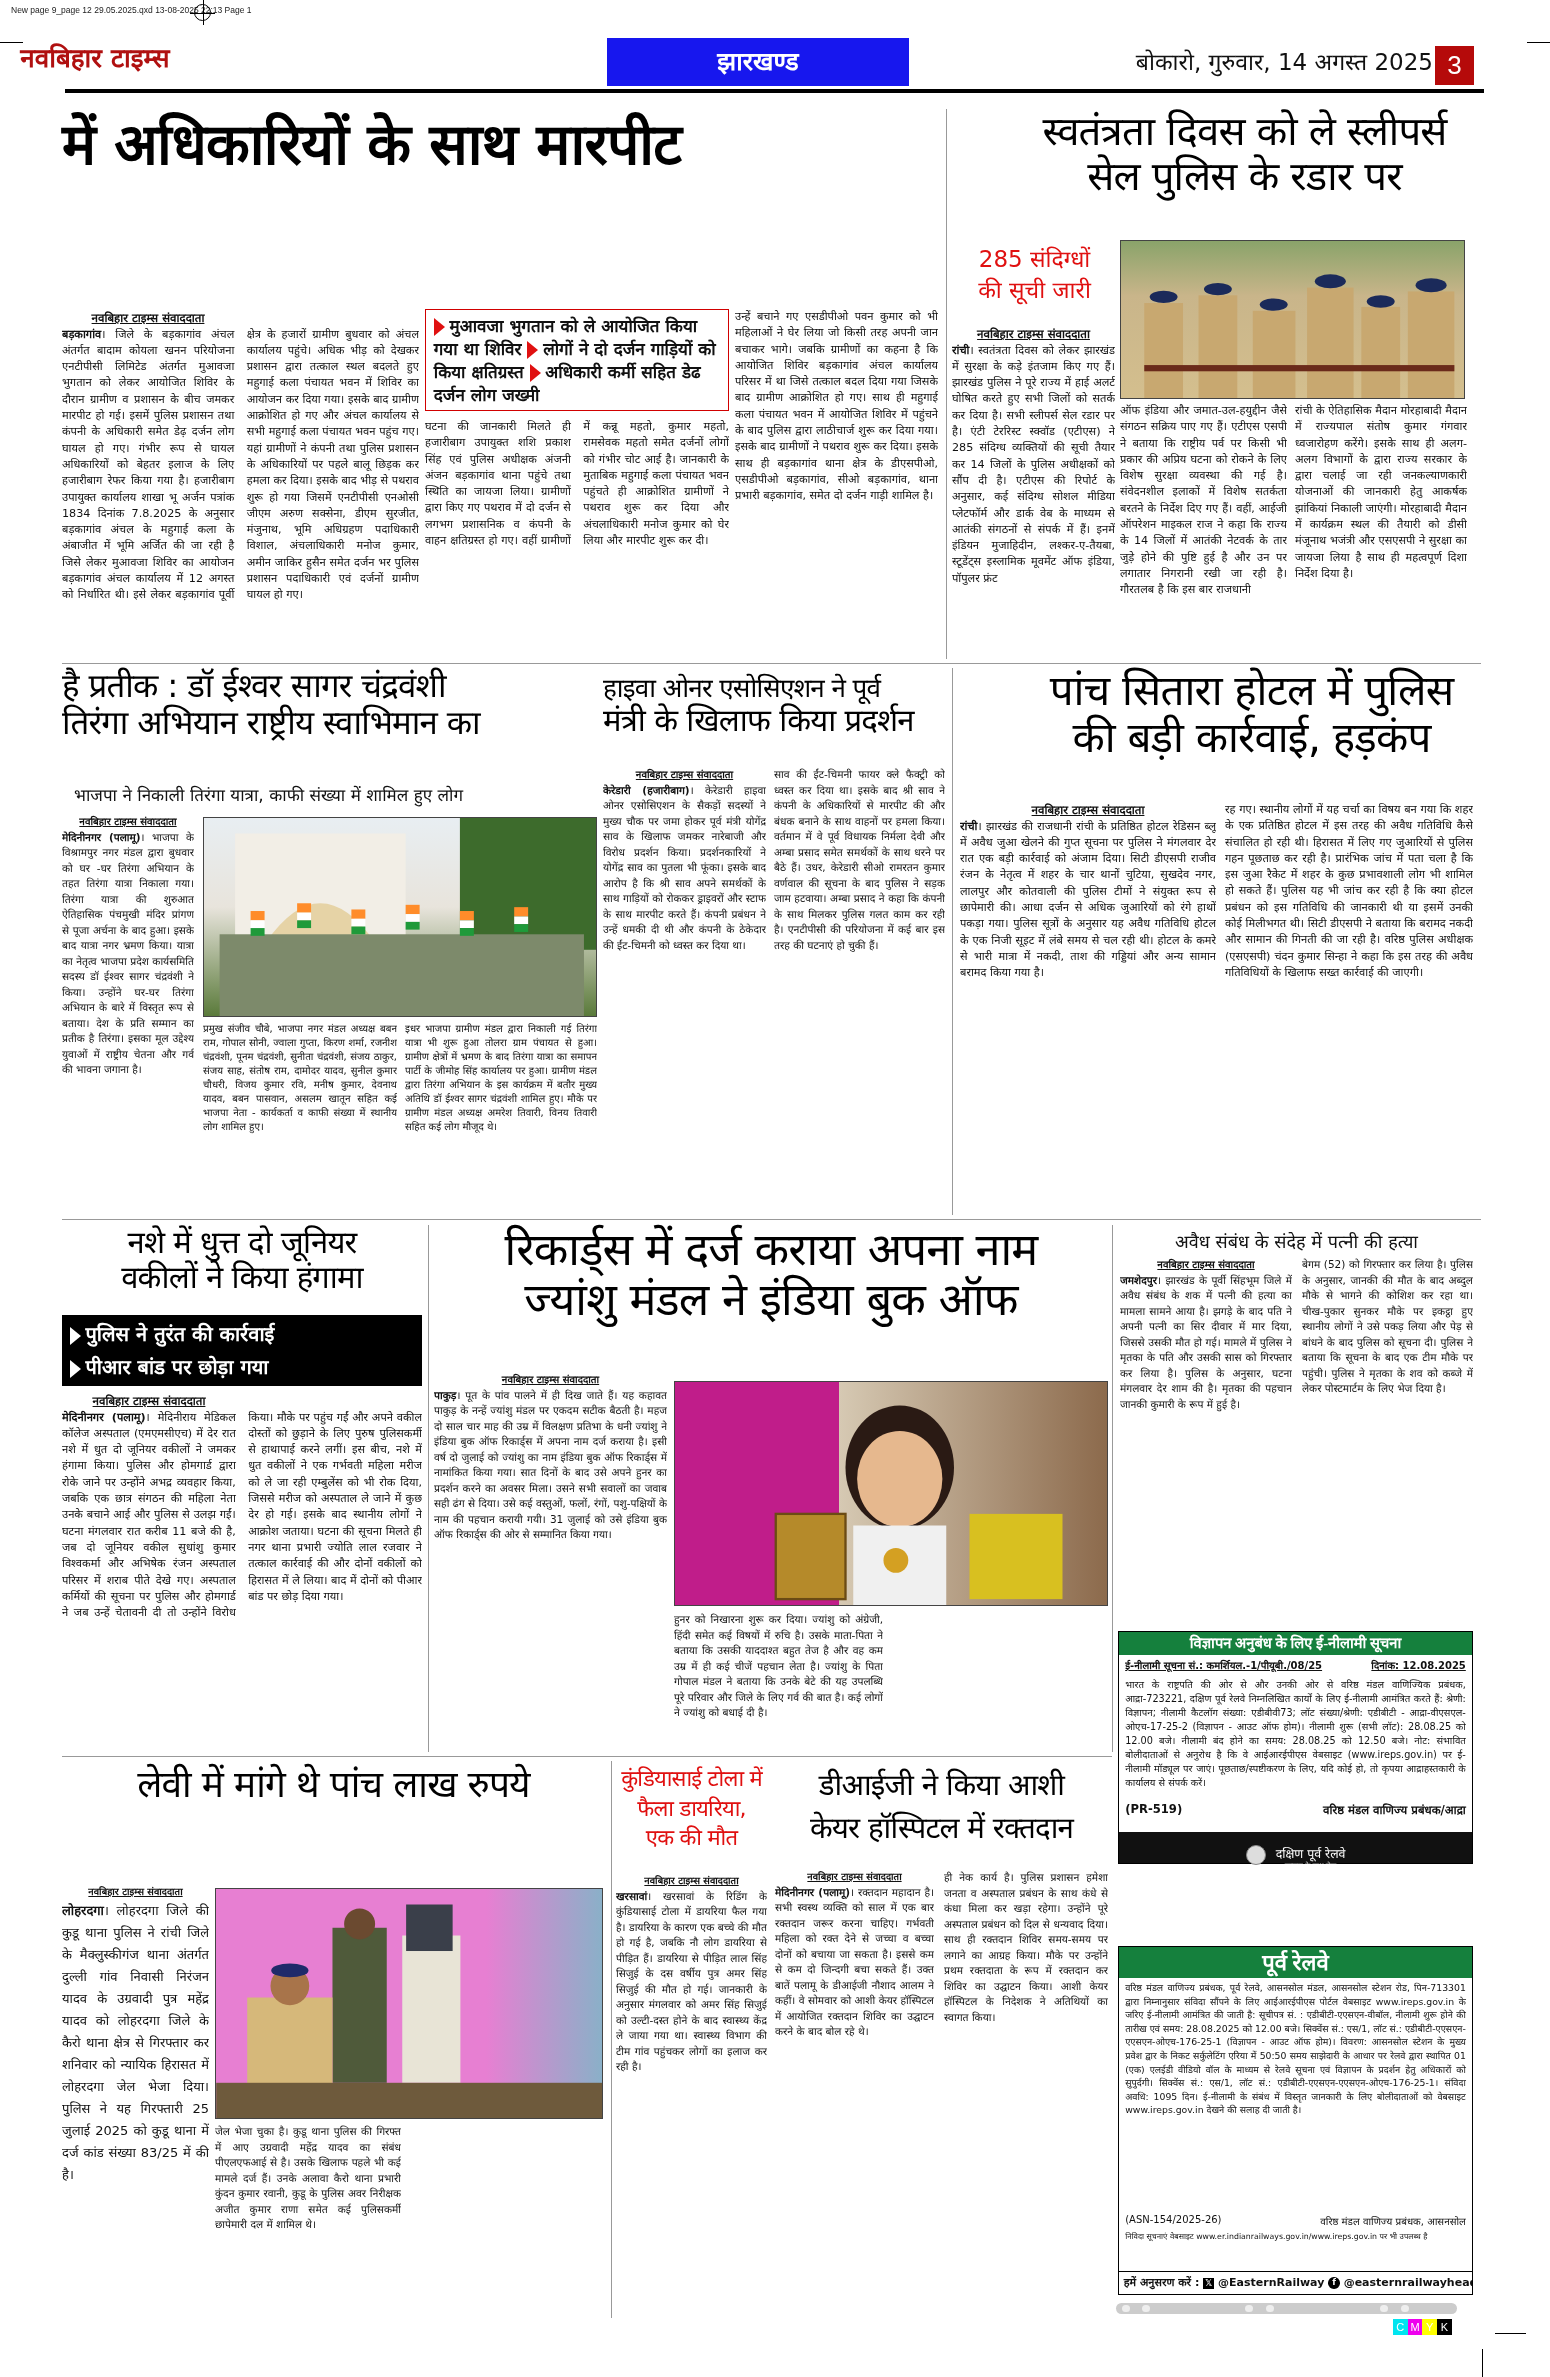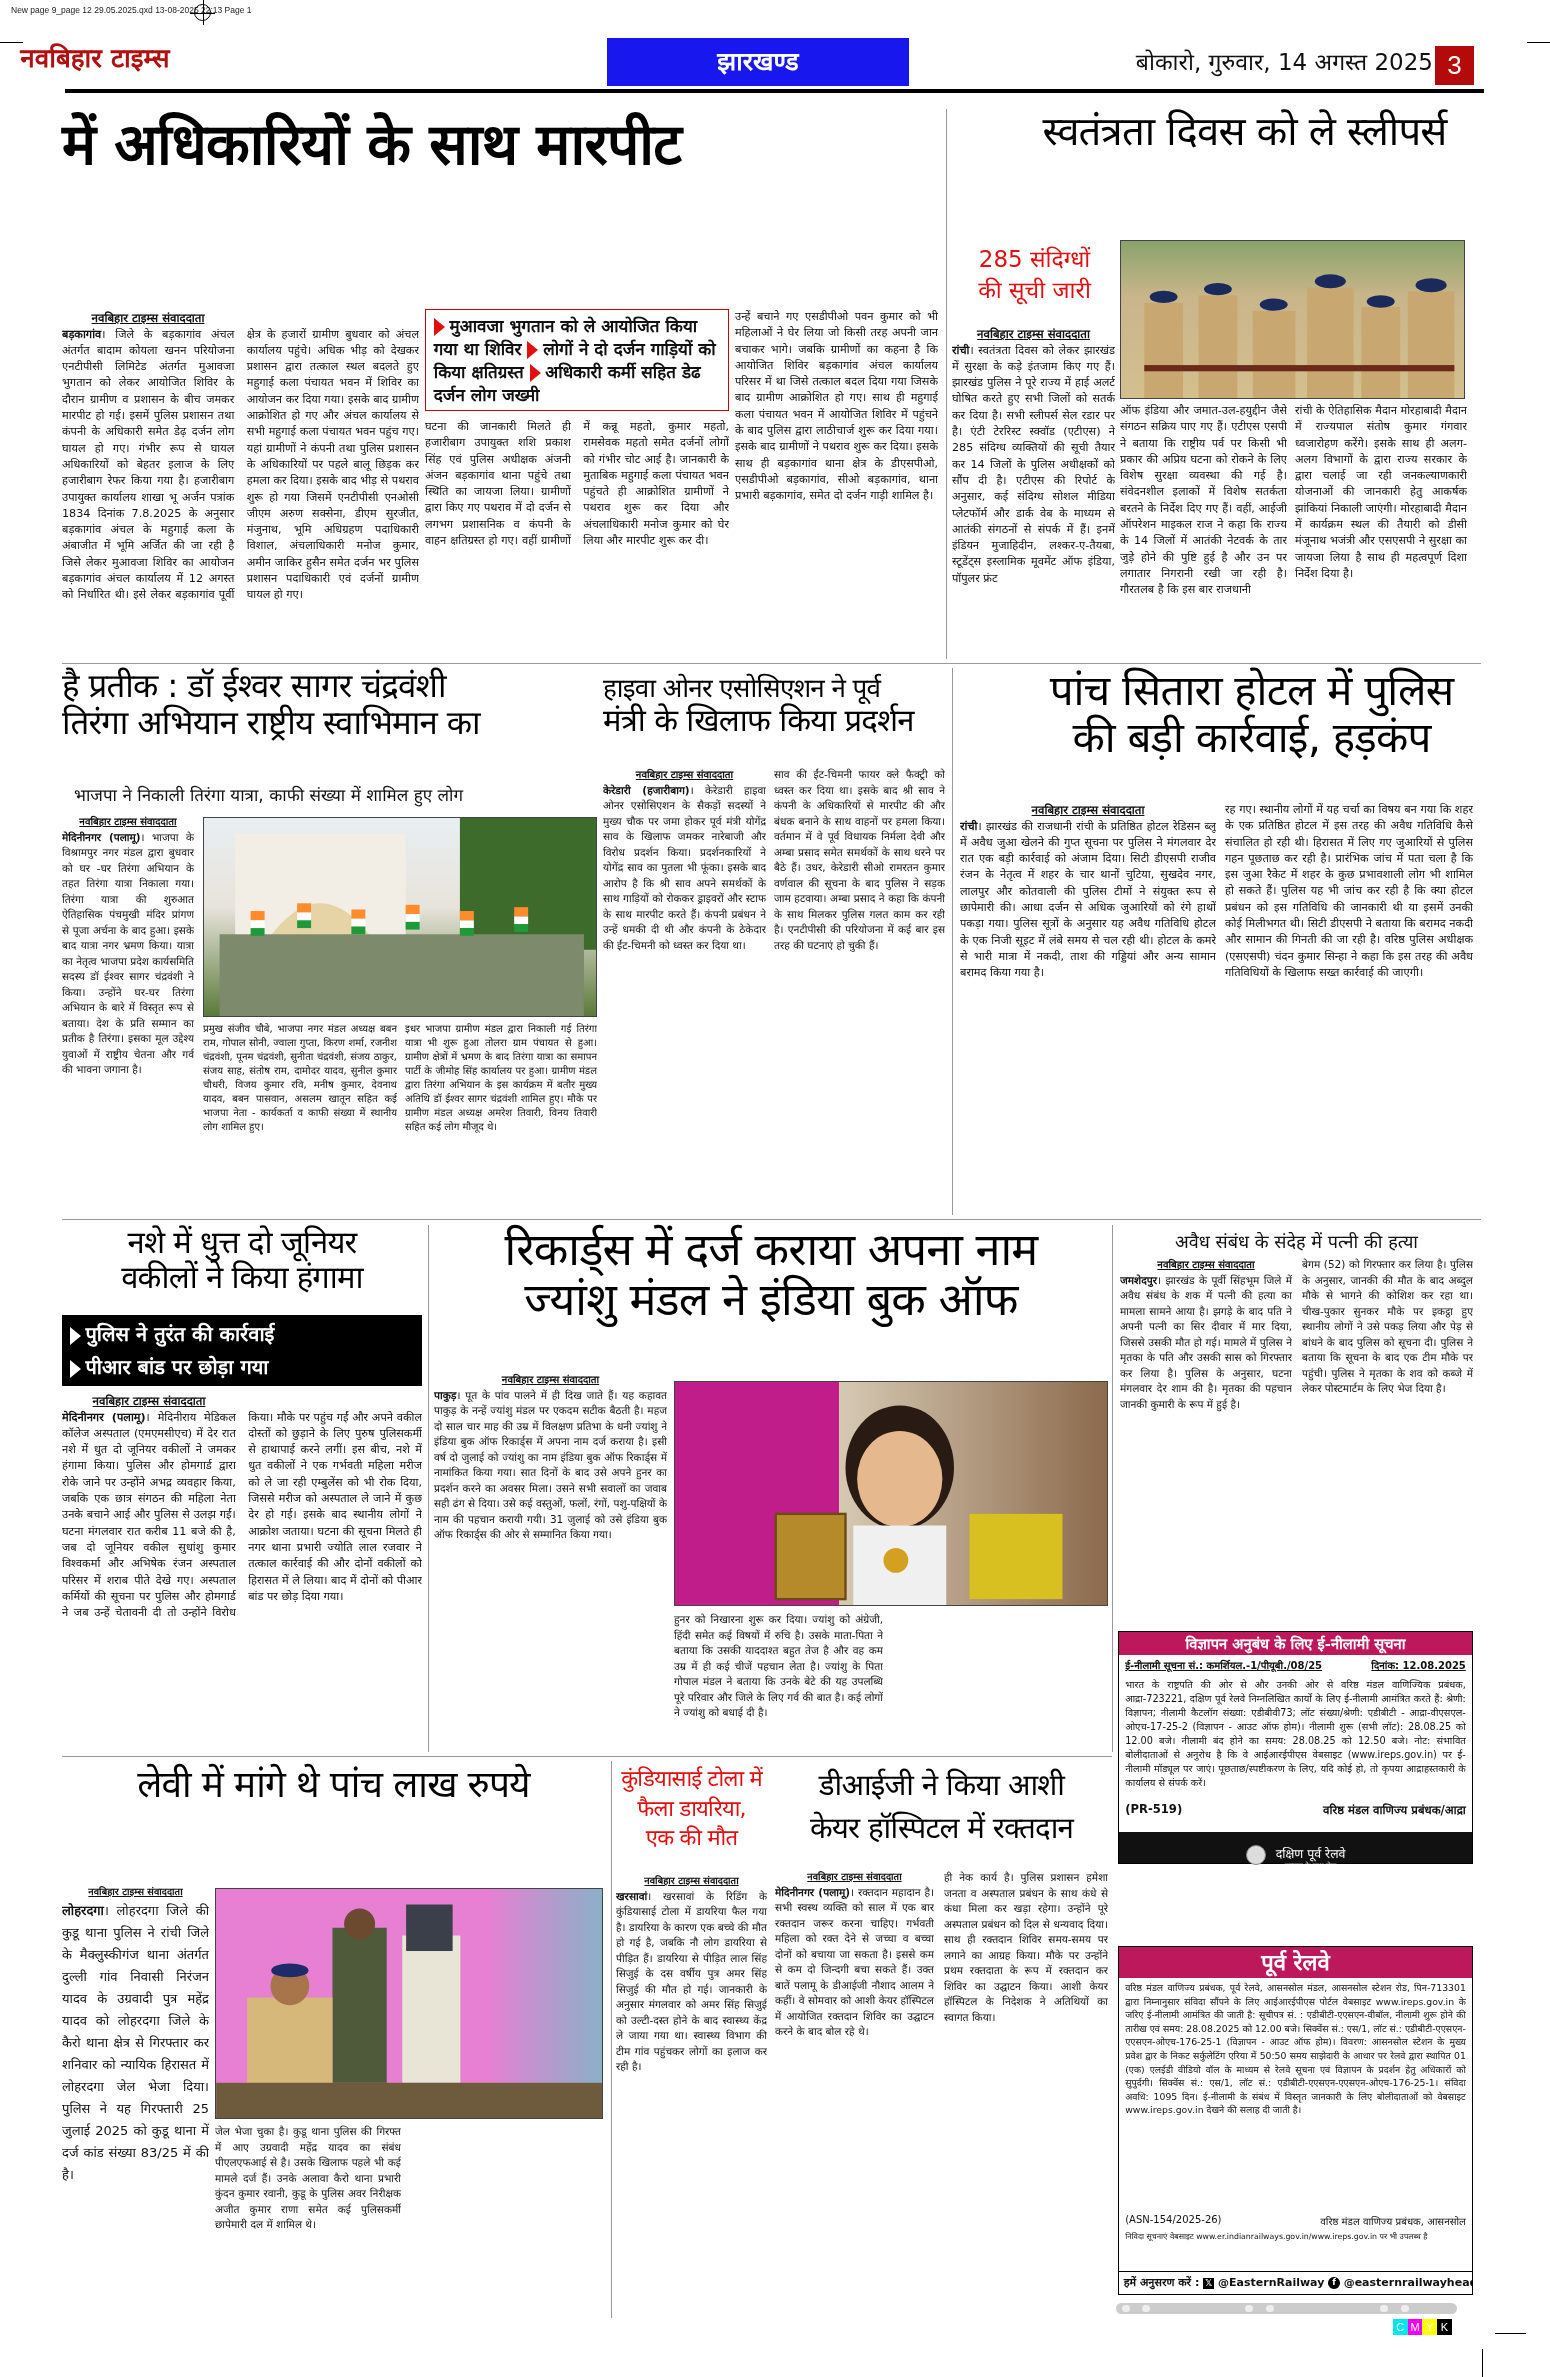--- a/index.html
+++ b/index.html
@@ -37,21 +37,21 @@
   .bullets-box { position: absolute; border: 1.6px solid #d10000; padding: 4.7px 7.8px; }
   .bullets-box .bl { font-size: 23px; font-weight: bold; line-height: 29.5px; }
   .tri { display: inline-block; width: 0; height: 0; border-top: 9.3px solid transparent; border-bottom: 9.3px solid transparent; border-left: 11px solid #e01010; margin-right: 4.7px; vertical-align: middle; }
   .tri.white { border-left-color: #fff; }
 
   .blackbox { position: absolute; background: #000; color: #fff; padding: 7.8px 11px; }
   .blackbox .bl { font-size: 23px; font-weight: bold; line-height: 36px; }
 
   
   .ad { position: absolute; border: 1.6px solid #000; background: #fff; }
-  .ad .ad-head { background: #be185d; color: #fff; text-align: center; font-weight: bold; }
+  .ad .ad-head { background: #15803d; color: #fff; text-align: center; font-weight: bold; font-family: Liberation Serif, serif; }
   .ad .ad-body { padding: 3.1px 6.2px; font-size: 9.7px; line-height: 14px; text-align: justify; }
   .ad .row { display: flex; justify-content: space-between; font-size: 11px; font-weight: bold; padding: 3.1px 6.2px; }
   .u { text-decoration: underline; }
 
   .dots-bar { position: absolute; left: 1116px; top: 2303px; width: 341px; height: 11px; background: #ccc; border-radius: 5.4px; }
   .dots-bar span { position: absolute; top: 1.6px; width: 7.8px; height: 7.8px; background: #eee; border-radius: 50%; }
   .cmyk { position: absolute; left: 1393px; top: 2319px; display: flex; height: 16.3px; }
   .cmyk span { width: 14.7px; height: 16.3px; color: #fff; font-size: 11px; text-align: center; line-height: 16.3px; font-family: "Liberation Sans", sans-serif; }
 
   .vrule { position: absolute; width: 0.8px; background: #999; }
@@ -93,20 +93,21 @@
 <div class="abs body" style="left:425px;top:419px;width:304px;height:236px;overflow:hidden;column-count:2;column-gap:12.4px">
   <span>घटना की जानकारी मिलते ही हजारीबाग उपायुक्त शशि प्रकाश सिंह एवं पुलिस अधीक्षक अंजनी अंजन बड़कागांव थाना पहुंचे तथा स्थिति का जायजा लिया। ग्रामीणों द्वारा किए गए पथराव में दो दर्जन से लगभग प्रशासनिक व कंपनी के वाहन क्षतिग्रस्त हो गए। वहीं ग्रामीणों में कन्नू महतो, कुमार महतो, रामसेवक महतो समेत दर्जनों लोगों को गंभीर चोट आई है। जानकारी के मुताबिक महुगाई कला पंचायत भवन पहुंचते ही आक्रोशित ग्रामीणों ने पथराव शुरू कर दिया और अंचलाधिकारी मनोज कुमार को घेर लिया और मारपीट शुरू कर दी।</span>
 </div>
 <div class="abs body" style="left:735px;top:309px;width:203px;height:347px;overflow:hidden">
   <span>उन्हें बचाने गए एसडीपीओ पवन कुमार को भी महिलाओं ने घेर लिया जो किसी तरह अपनी जान बचाकर भागे। जबकि ग्रामीणों का कहना है कि आयोजित शिविर बड़कागांव अंचल कार्यालय परिसर में था जिसे तत्काल बदल दिया गया जिसके बाद ग्रामीण आक्रोशित हो गए। साथ ही महुगाई कला पंचायत भवन में आयोजित शिविर में पहुंचने के बाद पुलिस द्वारा लाठीचार्ज शुरू कर दिया गया। इसके बाद ग्रामीणों ने पथराव शुरू कर दिया। इसके साथ ही बड़कागांव थाना क्षेत्र के डीएसपीओ, एसडीपीओ बड़कागांव, सीओ बड़कागांव, थाना प्रभारी बड़कागांव, समेत दो दर्जन गाड़ी शामिल है।</span>
 </div>
 <div class="vrule" style="left:946px;top:109px;height:550px"></div>
 
 <div class="abs hl hl-l" style="left:950px;top:109px;width:589px;text-align:center;font-weight:normal">
   <div>स्वतंत्रता दिवस को ले स्लीपर्स</div>
+  <div>सेल पुलिस के रडार पर</div>
 </div>
 <div class="abs red" style="left:953px;top:244px;width:163px;text-align:center;font-size:23px;line-height:31px">
   <div>285 संदिग्धों</div>
   <div>की सूची जारी</div>
 </div>
 <div class="photo" style="left:1120px;top:240px;width:345px;height:159px;background:linear-gradient(180deg,#8aa36a 0%,#c9b58a 35%,#d4bf8e 100%)">
   <svg width="345" height="159" viewBox="0 0 445 205">
     <g fill="#c8a870">
       <rect x="30" y="80" width="50" height="125"></rect>
         <rect x="100" y="70" width="50" height="135"></rect>

